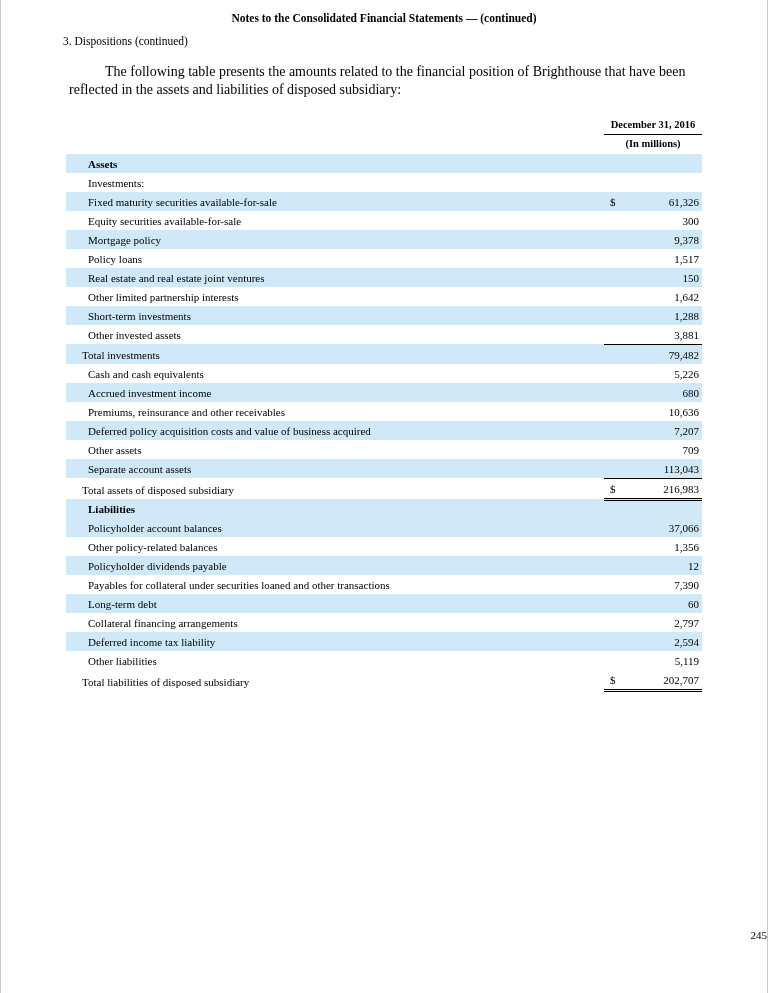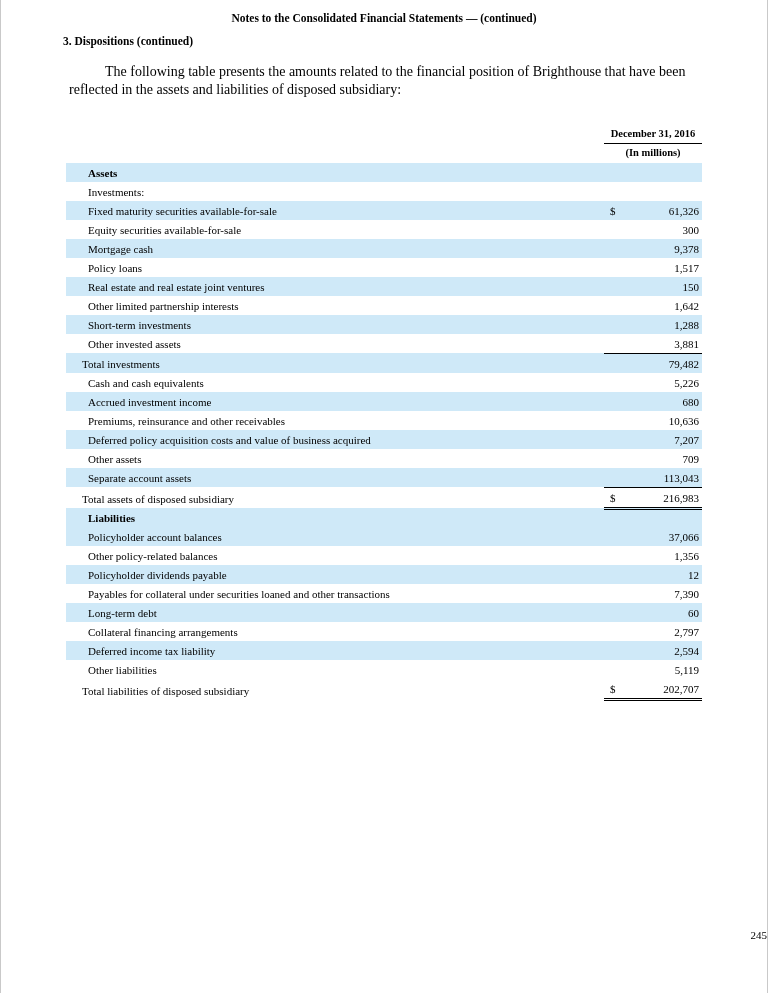--- a/index.html
+++ b/index.html
@@ -22,34 +22,34 @@
   .company-title {
     margin-top:37px;
     font-size:11.5px; font-weight:bold;
   }
   .doc-subtitle {
     margin-top:12px;
     font-size:11.5px; font-weight:bold;
   }
   .section-heading {
     margin:11px 62px 0 62px;
-    font-size:11.5px; font-weight:bold;
+    font-size:11.5px; font-weight:normal;
   }
   .intro-paragraph {
     margin:16px 62px 0 62px;
     padding-left:6px;
     font-size:14px;
     line-height:1.32;
     text-indent:36px;
   }
   table.fin-table {
     border-collapse:collapse;
     table-layout:fixed;
     width:636px;
-    margin:27px 0 0 65px;
+    margin:18px 0 0 65px;
     font-size:11px;
   }
   col.label-col { width:538px; }
   col.money-col { width:98px; }
   td { padding:3px 0 2px 0; line-height:14px; vertical-align:bottom; }
   td.label { padding-left:22px; overflow:hidden; white-space:nowrap; }
   td.money { text-align:right; padding-right:3px; }
   td.money .dollar { float:left; padding-left:6px; }
   tr.shaded td { background:var(--shade); }
   tr.bold td { font-weight:bold; }
@@ -107,21 +107,21 @@
   </tr>
         <tr class="shaded">
     <td class="label">Fixed maturity securities available-for-sale</td>
     <td class="money"><span class="dollar">$</span><span class="amt">61,326</span></td>
   </tr>
         <tr>
     <td class="label">Equity securities available-for-sale</td>
     <td class="money"><span class="dollar"></span><span class="amt">300</span></td>
   </tr>
         <tr class="shaded">
-    <td class="label">Mortgage cash</td>
+    <td class="label">Mortgage policy</td>
     <td class="money"><span class="dollar"></span><span class="amt">9,378</span></td>
   </tr>
         <tr>
     <td class="label">Policy loans</td>
     <td class="money"><span class="dollar"></span><span class="amt">1,517</span></td>
   </tr>
         <tr class="shaded">
     <td class="label">Real estate and real estate joint ventures</td>
     <td class="money"><span class="dollar"></span><span class="amt">150</span></td>
   </tr>

